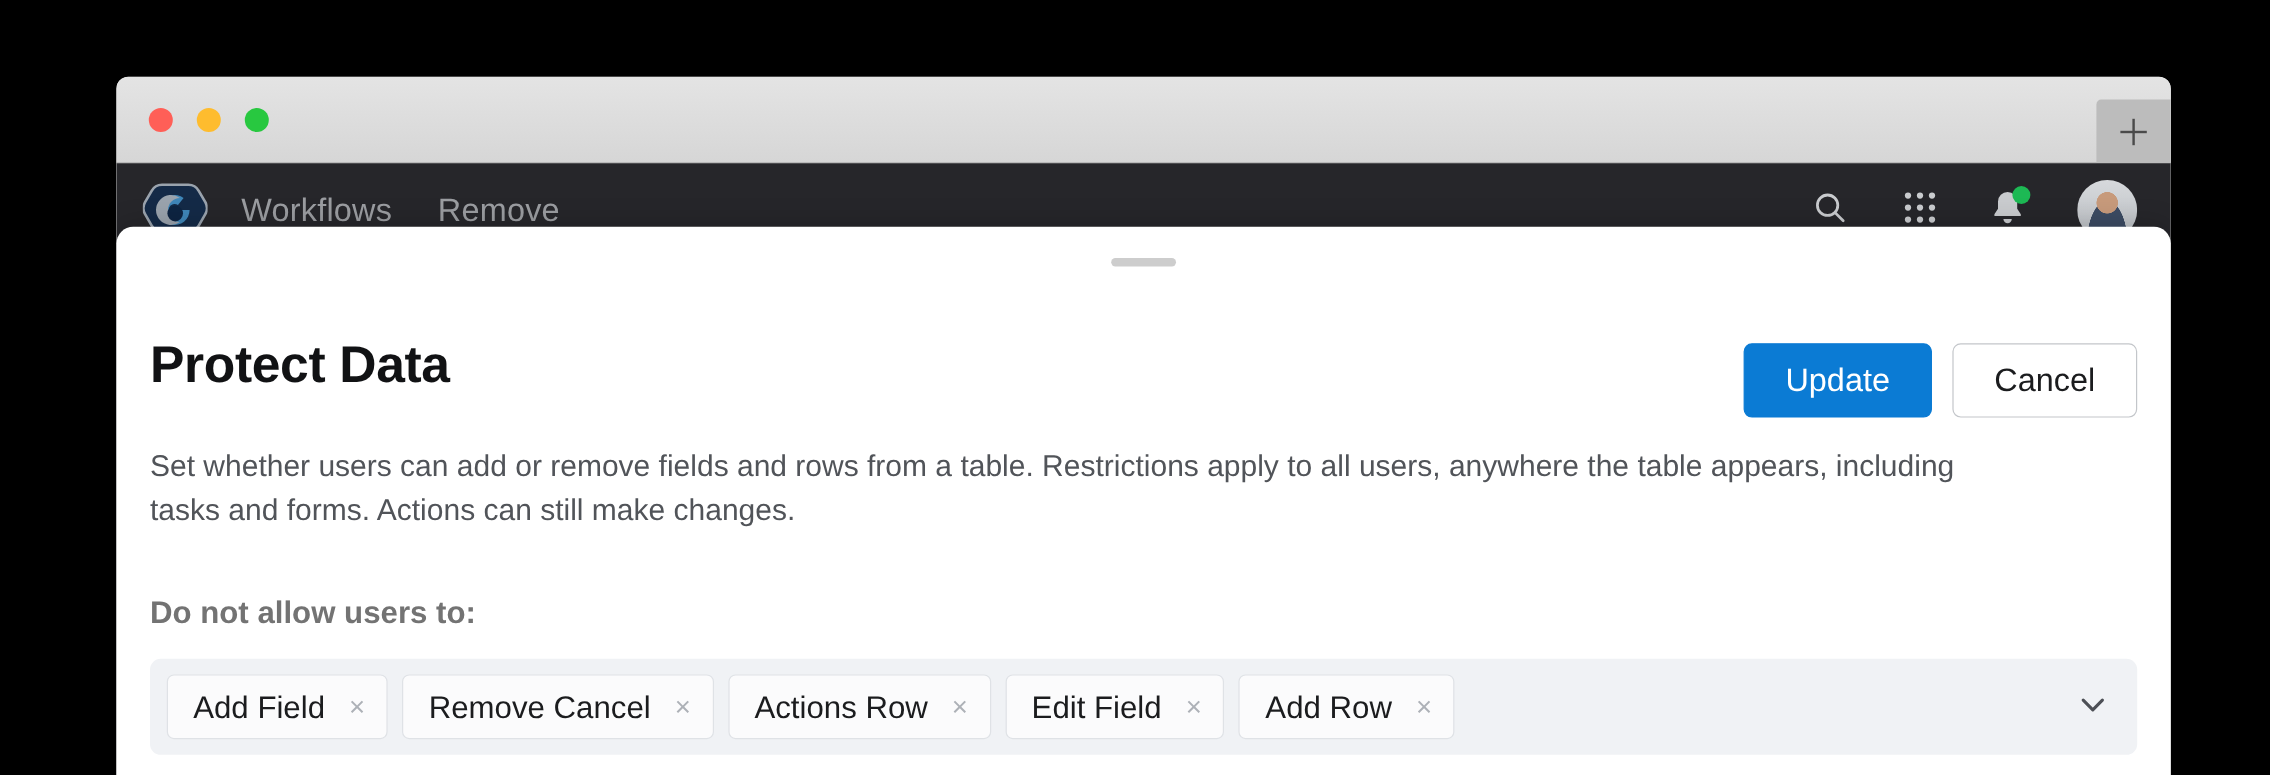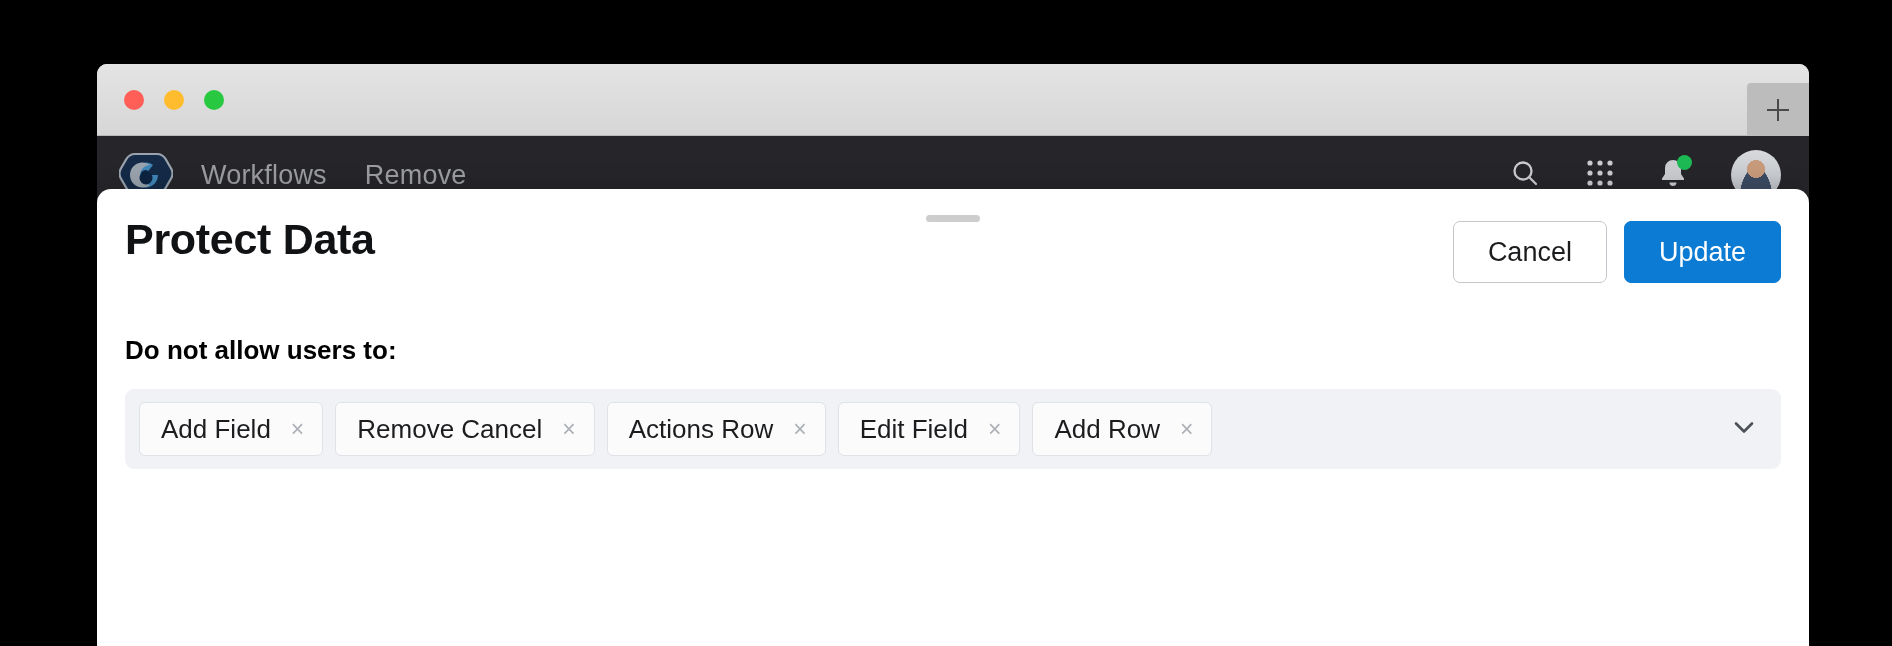--- a/index.html
+++ b/index.html
@@ -145,21 +145,21 @@
     top: 26px;
     width: 54px;
     height: 7px;
     border-radius: 4px;
     background: #cdcdcd;
   }
 
   .modal-header {
     display: flex;
     align-items: flex-start;
-    padding-top: 28px;
+    padding-top: 93px;
   }
   .modal-title {
     font-size: 43px;
     font-weight: bold;
     color: #111214;
     letter-spacing: -.3px;
     line-height: 1.05;
   }
   .header-spacer { flex: 1 1 auto; }
   .header-actions {
@@ -195,21 +195,21 @@
     font-size: 25px;
     line-height: 1.42;
     color: #515459;
     max-width: 1540px;
   }
 
   .section-label {
     margin-top: 52px;
     font-size: 26px;
     font-weight: bold;
-    color: #000000;
+    color: #737373;
   }
 
   
   .chip-field {
     margin-top: 23px;
     background: #f0f2f5;
     border-radius: 9px;
     min-height: 80px;
     display: flex;
     align-items: center;
@@ -324,25 +324,26 @@
 </div>
 
 <div class="modal">
 
   <div class="drag-handle"></div>
 
   <div class="modal-header">
     <h1 class="modal-title">Protect Data</h1>
     <div class="header-spacer"></div>
     <div class="header-actions">
+      <button class="btn btn-primary">Update</button>
       <button class="btn btn-secondary">Cancel</button>
-      <button class="btn btn-primary">Update</button>
     </div>
   </div>
 
+  <p class="modal-desc">Set whether users can add or remove fields and rows from a table. Restrictions apply to all users, anywhere the table appears, including tasks and forms. Actions can still make changes.</p>
 
   <div class="section-label">Do not allow users to:</div>
 
   <div class="chip-field">
     <div class="chip-list">
 
       <span class="chip">
         <span class="chip-label">Add Field</span>
         <span class="chip-remove">×</span>
       </span>

